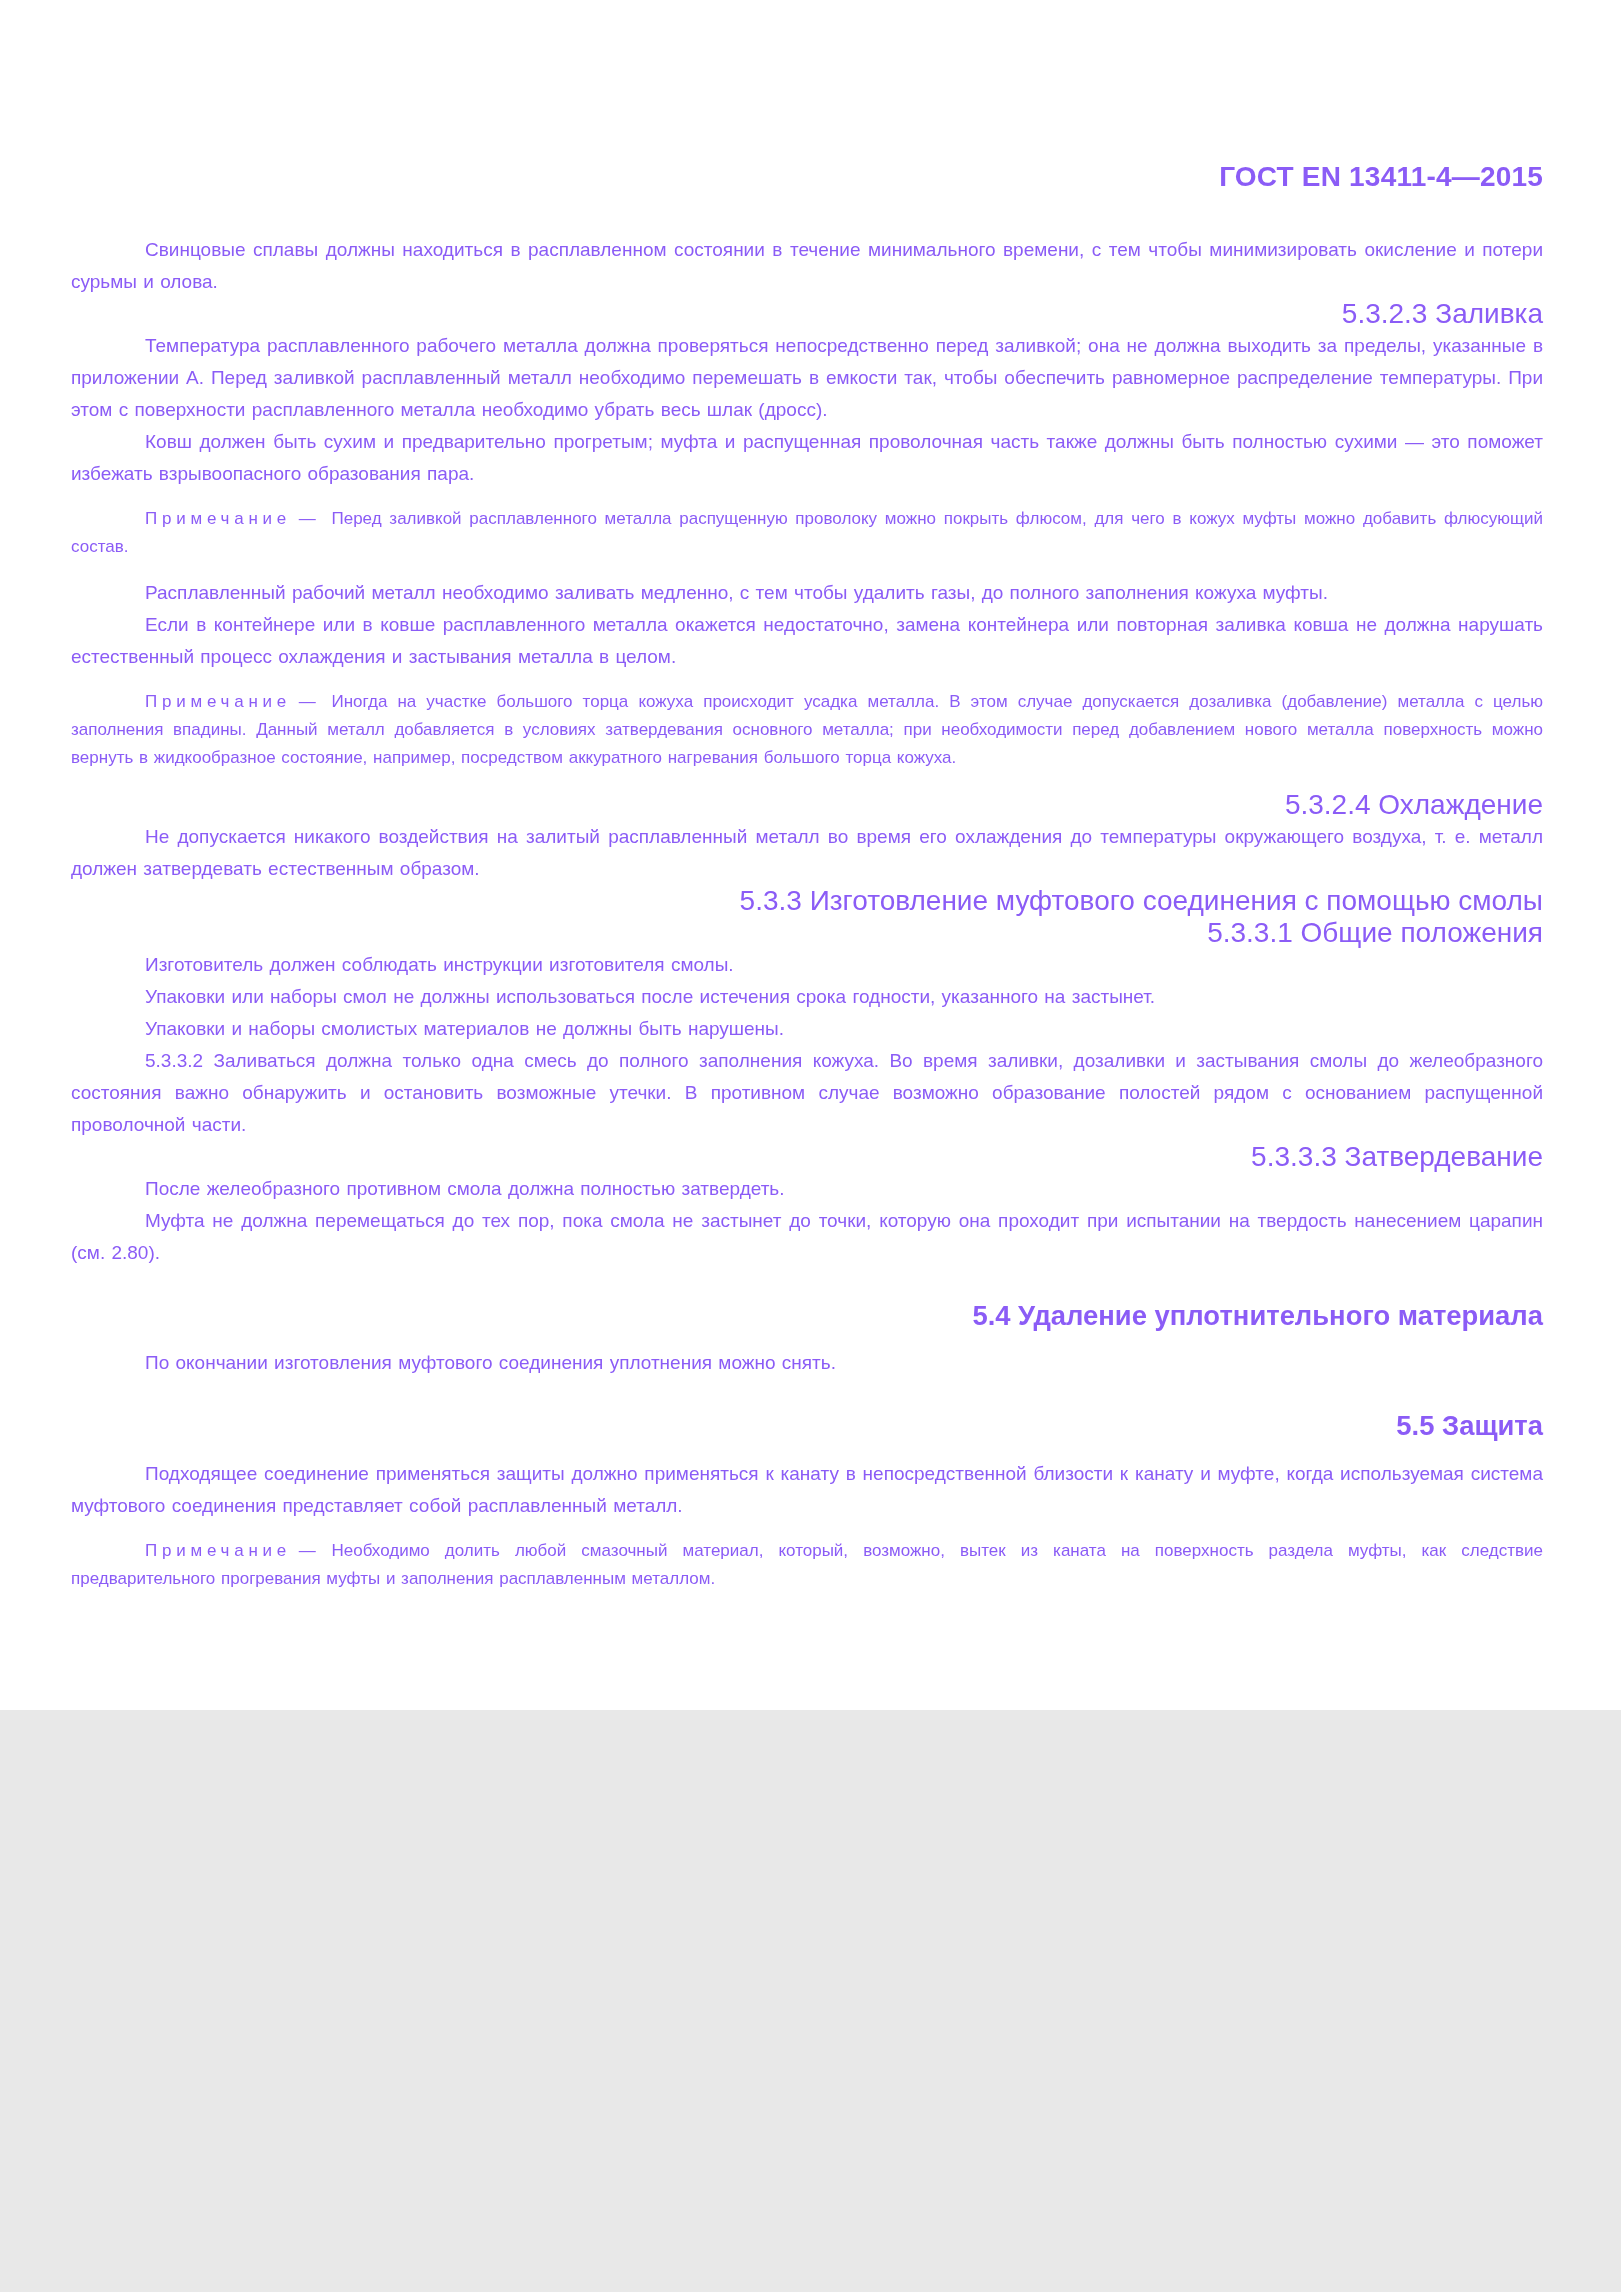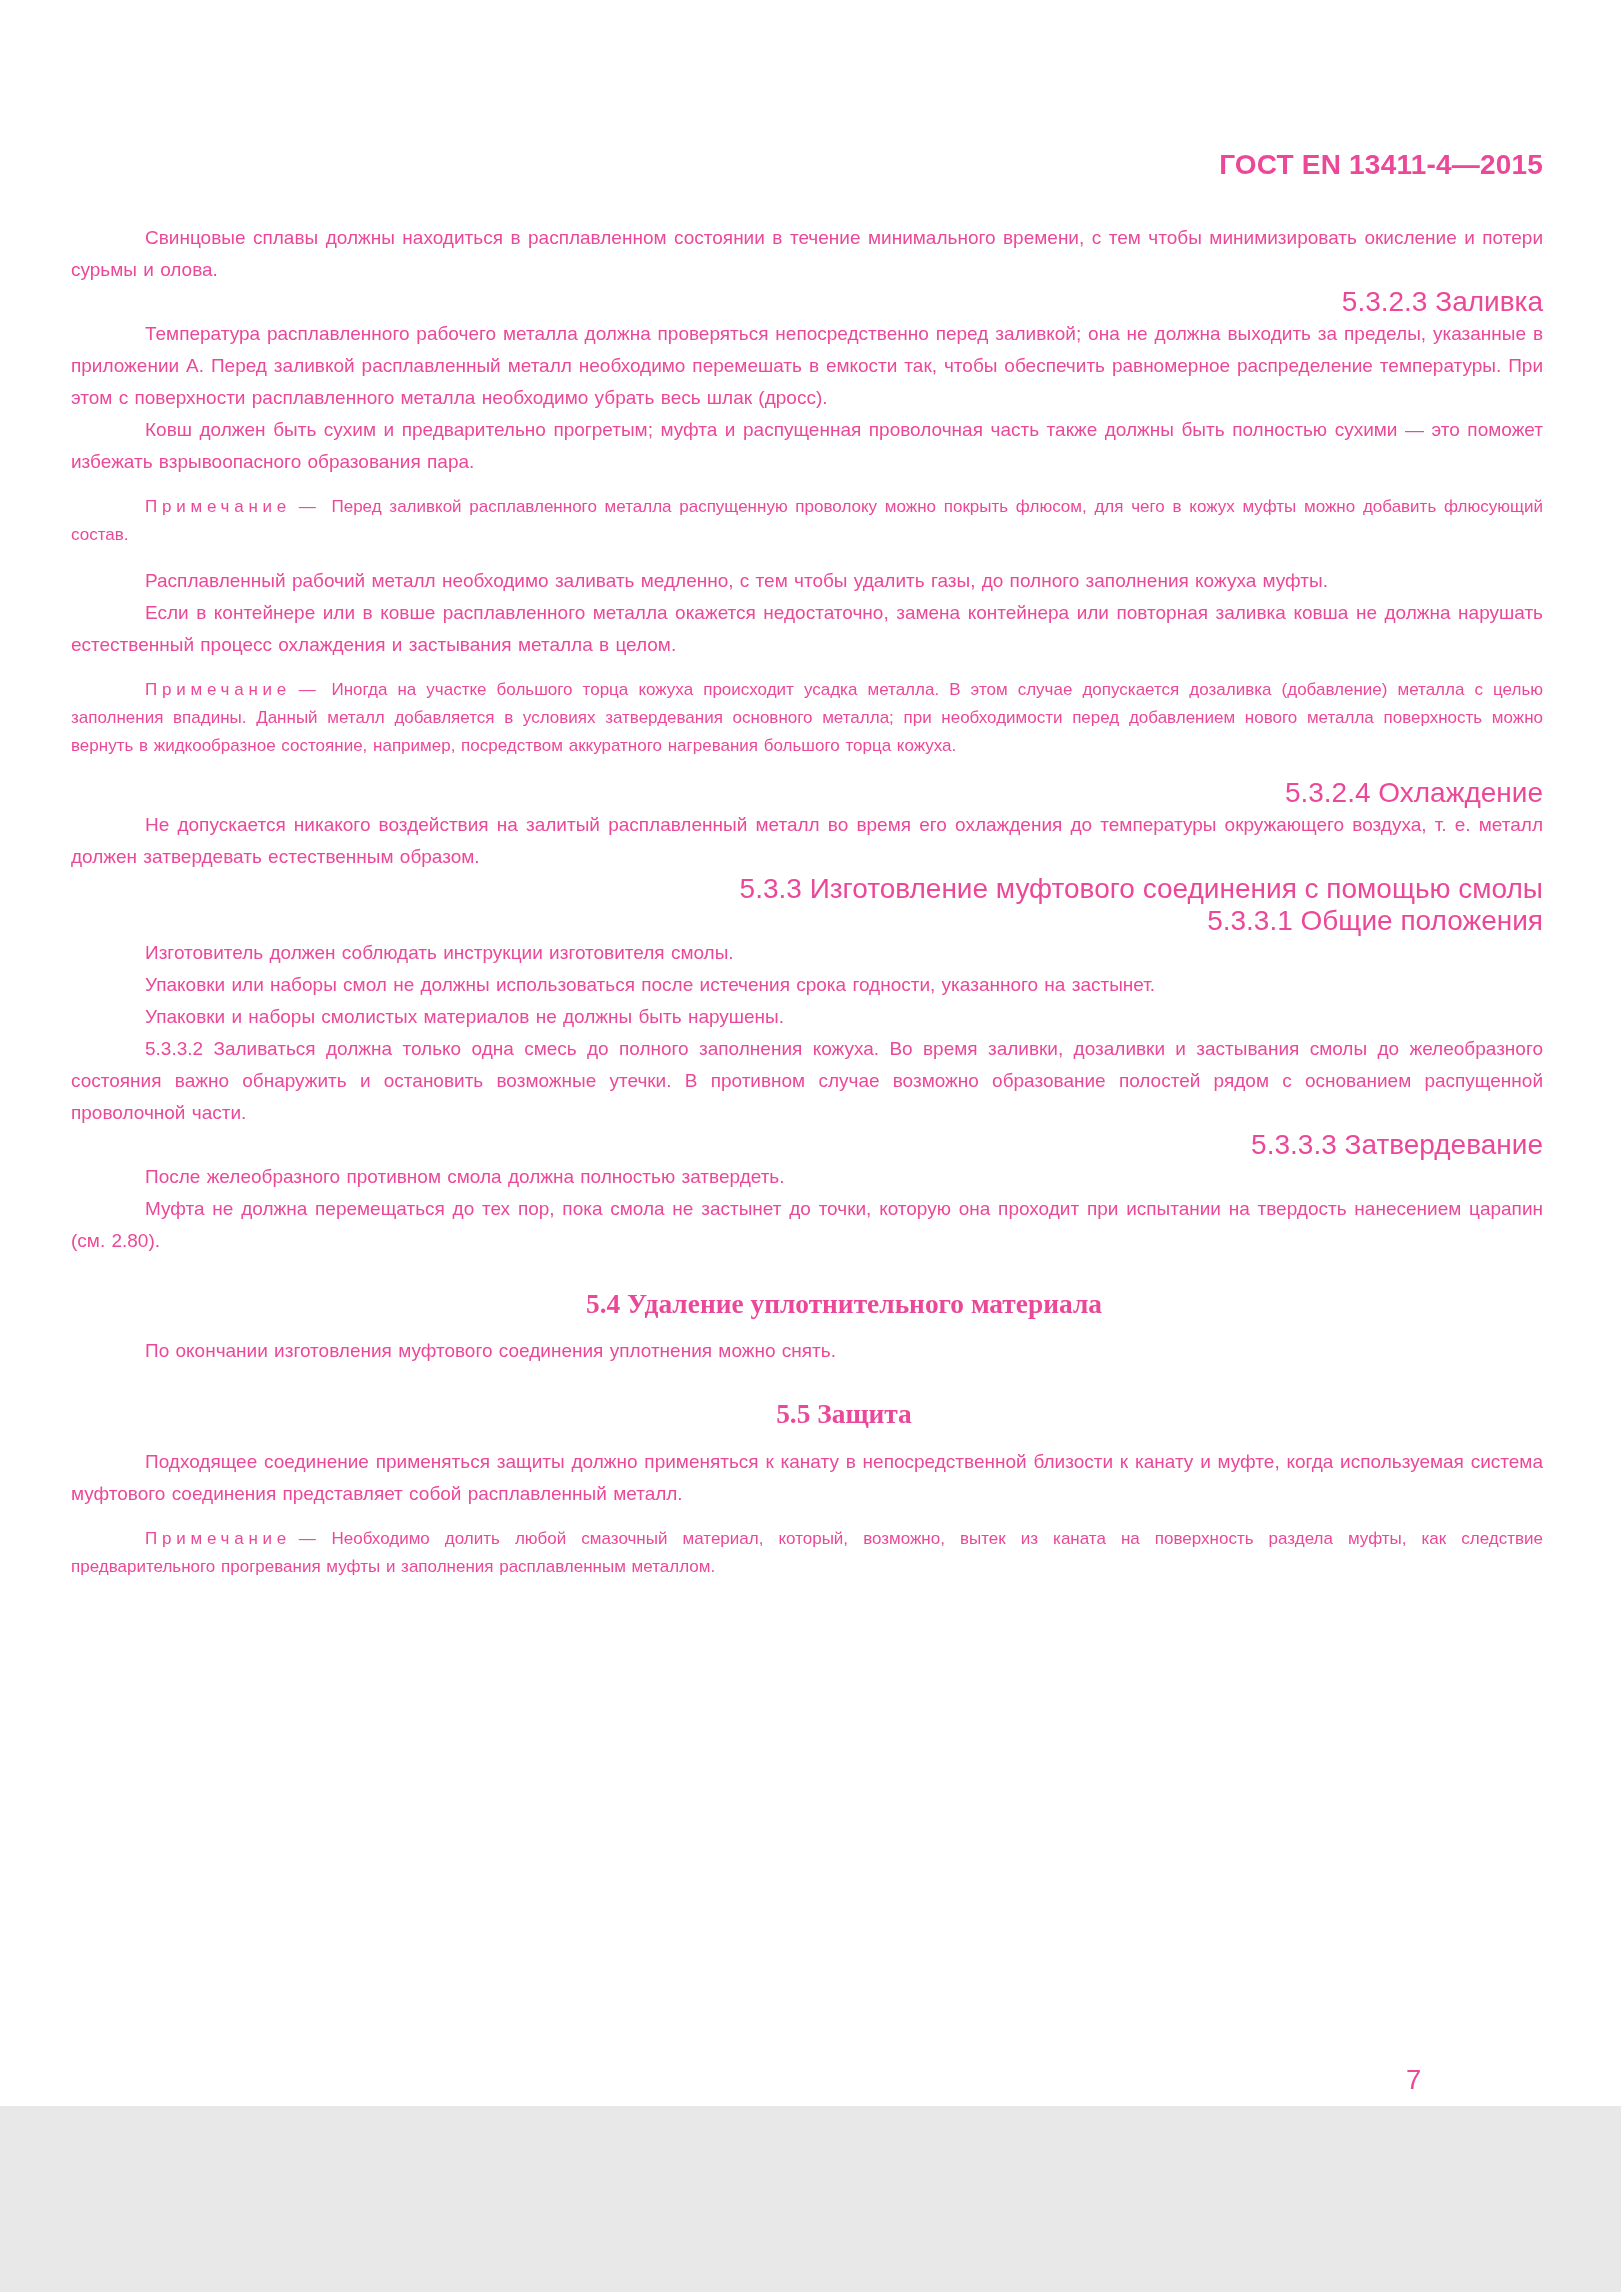--- a/index.html
+++ b/index.html
@@ -1,25 +1,25 @@
 <!DOCTYPE html>
 <html lang="ru"><head>
 <meta charset="utf-8">
 <style>
   html, body { margin: 0; padding: 0; background: #e8e8e8; }
   .page {
     position: relative;
     width: 1621px;
-    height: 2106px;
+    height: 1710px;
     margin: 0 auto;
     background: #ffffff;
     box-sizing: border-box;
-    padding: 0 78px 0 71px;
+    padding: 12px 78px 0 71px;
     font-family: "Liberation Sans", sans-serif;
-    color: #ec4899;
+    color: #8b5cf6;
     overflow: hidden;
   }
   .doc-header {
     padding-top: 149px;
     text-align: right;
     font-size: 28px;
     font-weight: bold;
     letter-spacing: 0.2px;
   }
   .doc-body { margin-top: 41px; }
@@ -46,22 +46,21 @@
     word-spacing: 1px;
   }
   .note-label { letter-spacing: 0.28em; }
   .note-dash { margin: 0 15.7px 0 7.8px; letter-spacing: 0; }
   .subhead {
     margin: 31px 0 15.7px 0;
     font-size: 27.4px;
     line-height: 32px;
     font-weight: bold;
     text-indent: 74px;
-    text-align: center;
-    font-family: Liberation Serif, serif;
+    text-align: right;
   }
   .sp-before { margin-top: 13.7px; }
   .page-number {
     position: absolute;
     left: 1406px;
     top: 2064px;
     font-size: 27.4px;
   }
 </style>
 </head>

